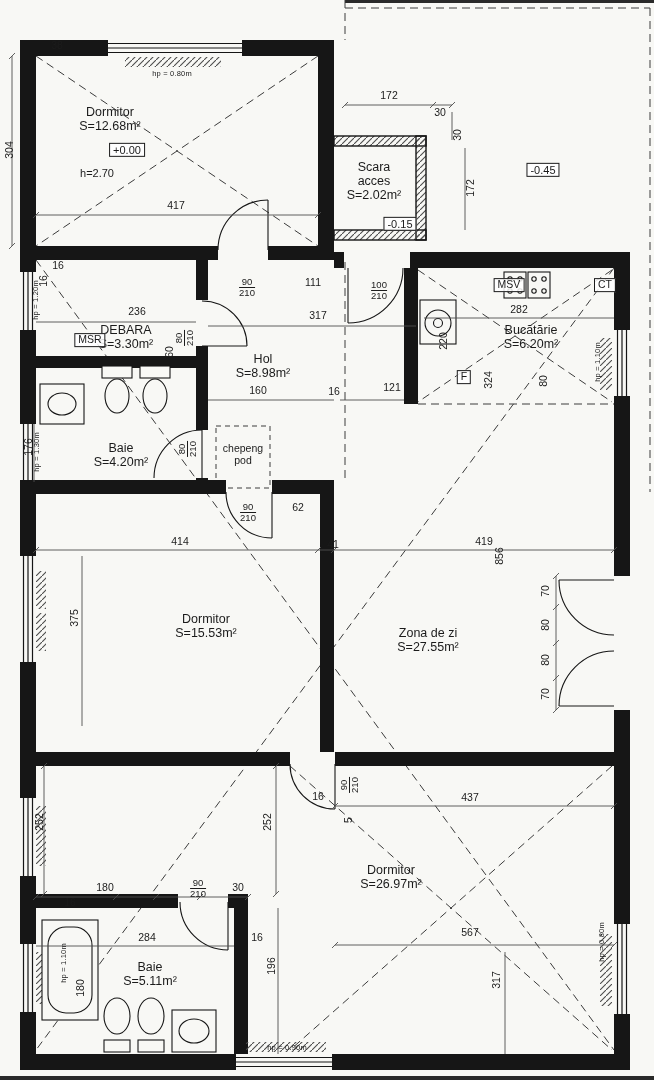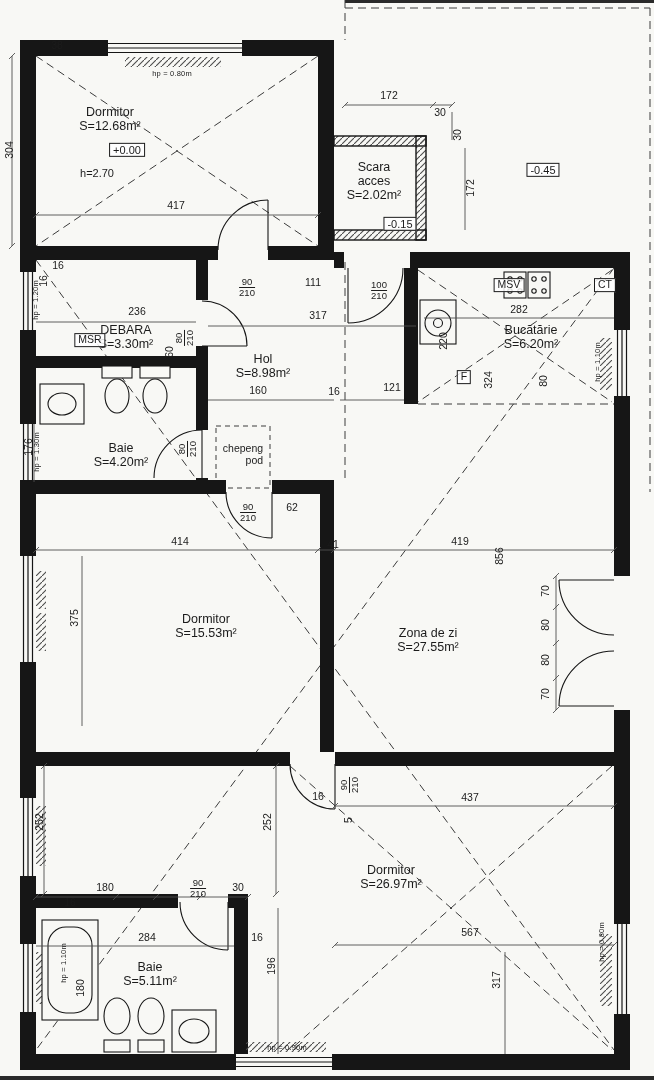--- a/index.html
+++ b/index.html
@@ -15,21 +15,21 @@
     white-space:nowrap;text-align:center;line-height:1.12;color:#1b1b1b;
   }
   .lbl.vert{transform:translate(-50%,-50%) rotate(-90deg);}
   .room{font-size:12.5px;}
   .dim{font-size:10.5px;}
   .door-dim{font-size:9.5px;line-height:1.0;}
   .door-dim .frac{border-top:1px solid #1b1b1b;}
   .hp{font-size:7.5px;letter-spacing:.2px;}
   .level{font-size:11px;}
   .equip{font-size:10.5px;}
-  .annot{font-size:10.5px;text-align:right;}
+  .annot{font-size:10.5px;}
   .boxed{border:1px solid #1b1b1b;padding:0 3px;background:rgba(255,255,255,.85);margin-left:27px;}
 </style>
 </head>
 <body>
 
 <div class="plan">
 
 <svg width="654" height="1080" viewBox="0 0 654 1080">
   <defs>
     <pattern id="hatch" patternUnits="userSpaceOnUse" width="6" height="6">
@@ -438,30 +438,30 @@
       </div>
       <div class="lbl dim vert" style="left: 489px; top: 380px;">
         <div>324</div>
       </div>
       <div class="lbl dim vert" style="left: 544px; top: 381px;">
         <div>80</div>
       </div>
       <div class="lbl dim vert" style="left: 29px; top: 447px;">
         <div>176</div>
       </div>
-      <div class="lbl dim" style="left: 292px; top: 508px;">
+      <div class="lbl dim" style="left: 298px; top: 508px;">
         <div>62</div>
       </div>
       <div class="lbl dim" style="left: 180px; top: 542px;">
         <div>414</div>
       </div>
       <div class="lbl dim" style="left: 333px; top: 545px;">
         <div>41</div>
       </div>
-      <div class="lbl dim" style="left: 460px; top: 542px; text-align: right;">
+      <div class="lbl dim" style="left: 484px; top: 542px; text-align: right;">
         <div>419</div>
       </div>
       <div class="lbl dim vert" style="left: 500px; top: 556px;">
         <div>856</div>
       </div>
       <div class="lbl dim vert" style="left: 75px; top: 618px;">
         <div>375</div>
       </div>
       <div class="lbl dim vert" style="left: 546px; top: 591px;">
         <div>70</div>

